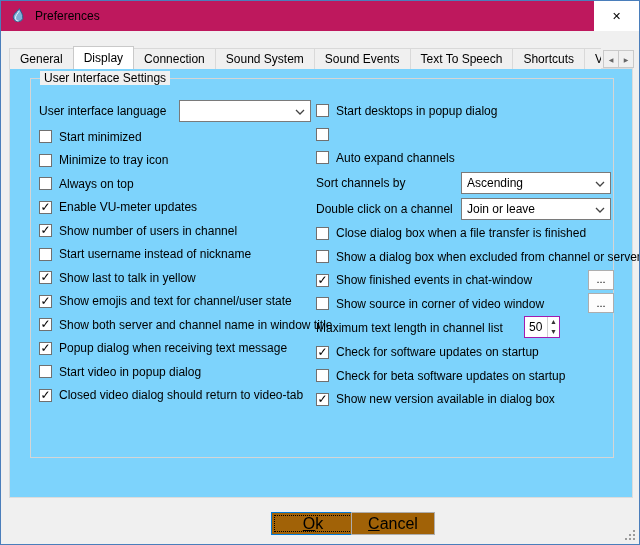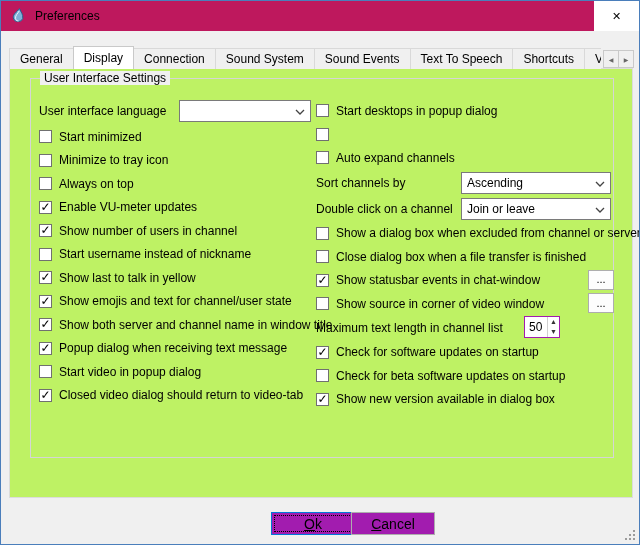--- a/index.html
+++ b/index.html
@@ -26,21 +26,21 @@
          margin-right:-1px; cursor:default; }
   .tab.active { height:24px; background:#fff; position:relative; z-index:3;
                 margin-bottom:-1px; padding-bottom:1px; border-color:#c9c9c9; }
   .tab-scrollers { position:absolute; right:5px; top:49px; display:flex; z-index:2; }
   .tab-scroll { width:16px; height:18px; border:1px solid #c9c9c9; background:#f0f0f0;
                 display:flex; align-items:center; justify-content:center;
                 font-size:6px; color:#666; margin-left:-1px; }
 
   
   .pane { position:absolute; left:8px; top:67px; width:624px; height:430px;
-          border:1px solid #dcdcdc; background:#bef264; }
+          border:1px solid #dcdcdc; background:#7dd3fc; }
 
   
   .groupbox { position:absolute; left:20px; top:9px; width:584px; height:380px;
               border:1px solid #d5d5d5; }
   .group-title { position:absolute; left:9px; top:-8px; background:#f0f0f0;
                  padding:0 4px; font-size:12px; }
 
   .left-col  { position:absolute; left:8px;  top:18px; width:272px; }
   .right-col { position:absolute; left:285px; top:20px; width:299px; }
 
@@ -67,23 +67,23 @@
 
   .spin { position:absolute; left:208px; top:0; width:36px; height:22px;
           border:1px solid #a21caf; background:#fff; }
   .spin-val { position:absolute; left:4px; top:3px; }
   .spin-arrows { position:absolute; right:0; top:0; bottom:0; width:12px;
                  border-left:1px solid #d0d0d0; display:flex; flex-direction:column; }
   .spin-up, .spin-down { flex:1; display:flex; align-items:center; justify-content:center;
                          font-size:7px; color:#333; line-height:1; }
 
   
-  .btn { position:absolute; top:511px; width:84px; height:23px; background:#a21caf;
+  .btn { position:absolute; top:511px; width:84px; height:23px; background:#a16207;
          border:1px solid #adadad; display:flex; align-items:center; justify-content:center;
-         font-size:14px; cursor:default; }
+         font-size:16px; cursor:default; }
   .btn-ok { left:270px; border-color:#0078d7; outline:1px dotted #000; outline-offset:-4px; }
   .btn-cancel { left:350px; }
   .accel { text-decoration:underline; }
 
   .resize-grip { position:absolute; right:3px; bottom:3px; width:12px; height:12px; }
 </style>
 </head>
 <body>
 
 <div class="window">
@@ -204,30 +204,30 @@
           <div class="combo">
             <span>Join or leave</span>
             <svg class="combo-arrow" width="10" height="6">
               <polyline points="1,1 5,5 9,1" fill="none" stroke="#444" stroke-width="1.3"></polyline>
             </svg>
           </div>
         </div>
 
         <label class="row">
           <span class="cb"></span>
+          <span class="cb-label">Close dialog box when a file transfer is finished</span>
+        </label>
+        <label class="row">
+          <span class="cb"></span>
           <span class="cb-label">Show a dialog box when excluded from channel or server</span>
         </label>
-        <label class="row">
-          <span class="cb"></span>
-          <span class="cb-label">Close dialog box when a file transfer is finished</span>
-        </label>
 
         <div class="row">
           <span class="cb checked"></span>
-          <span class="cb-label">Show statusbar events in chat-window</span>
+          <span class="cb-label">Show finished events in chat-window</span>
           <div class="more-btn">...</div>
         </div>
         <div class="row">
           <span class="cb"></span>
           <span class="cb-label">Show source in corner of video window</span>
           <div class="more-btn">...</div>
         </div>
 
         <div class="row" style="height:25px;">
           <span>Maximum text length in channel list</span>

